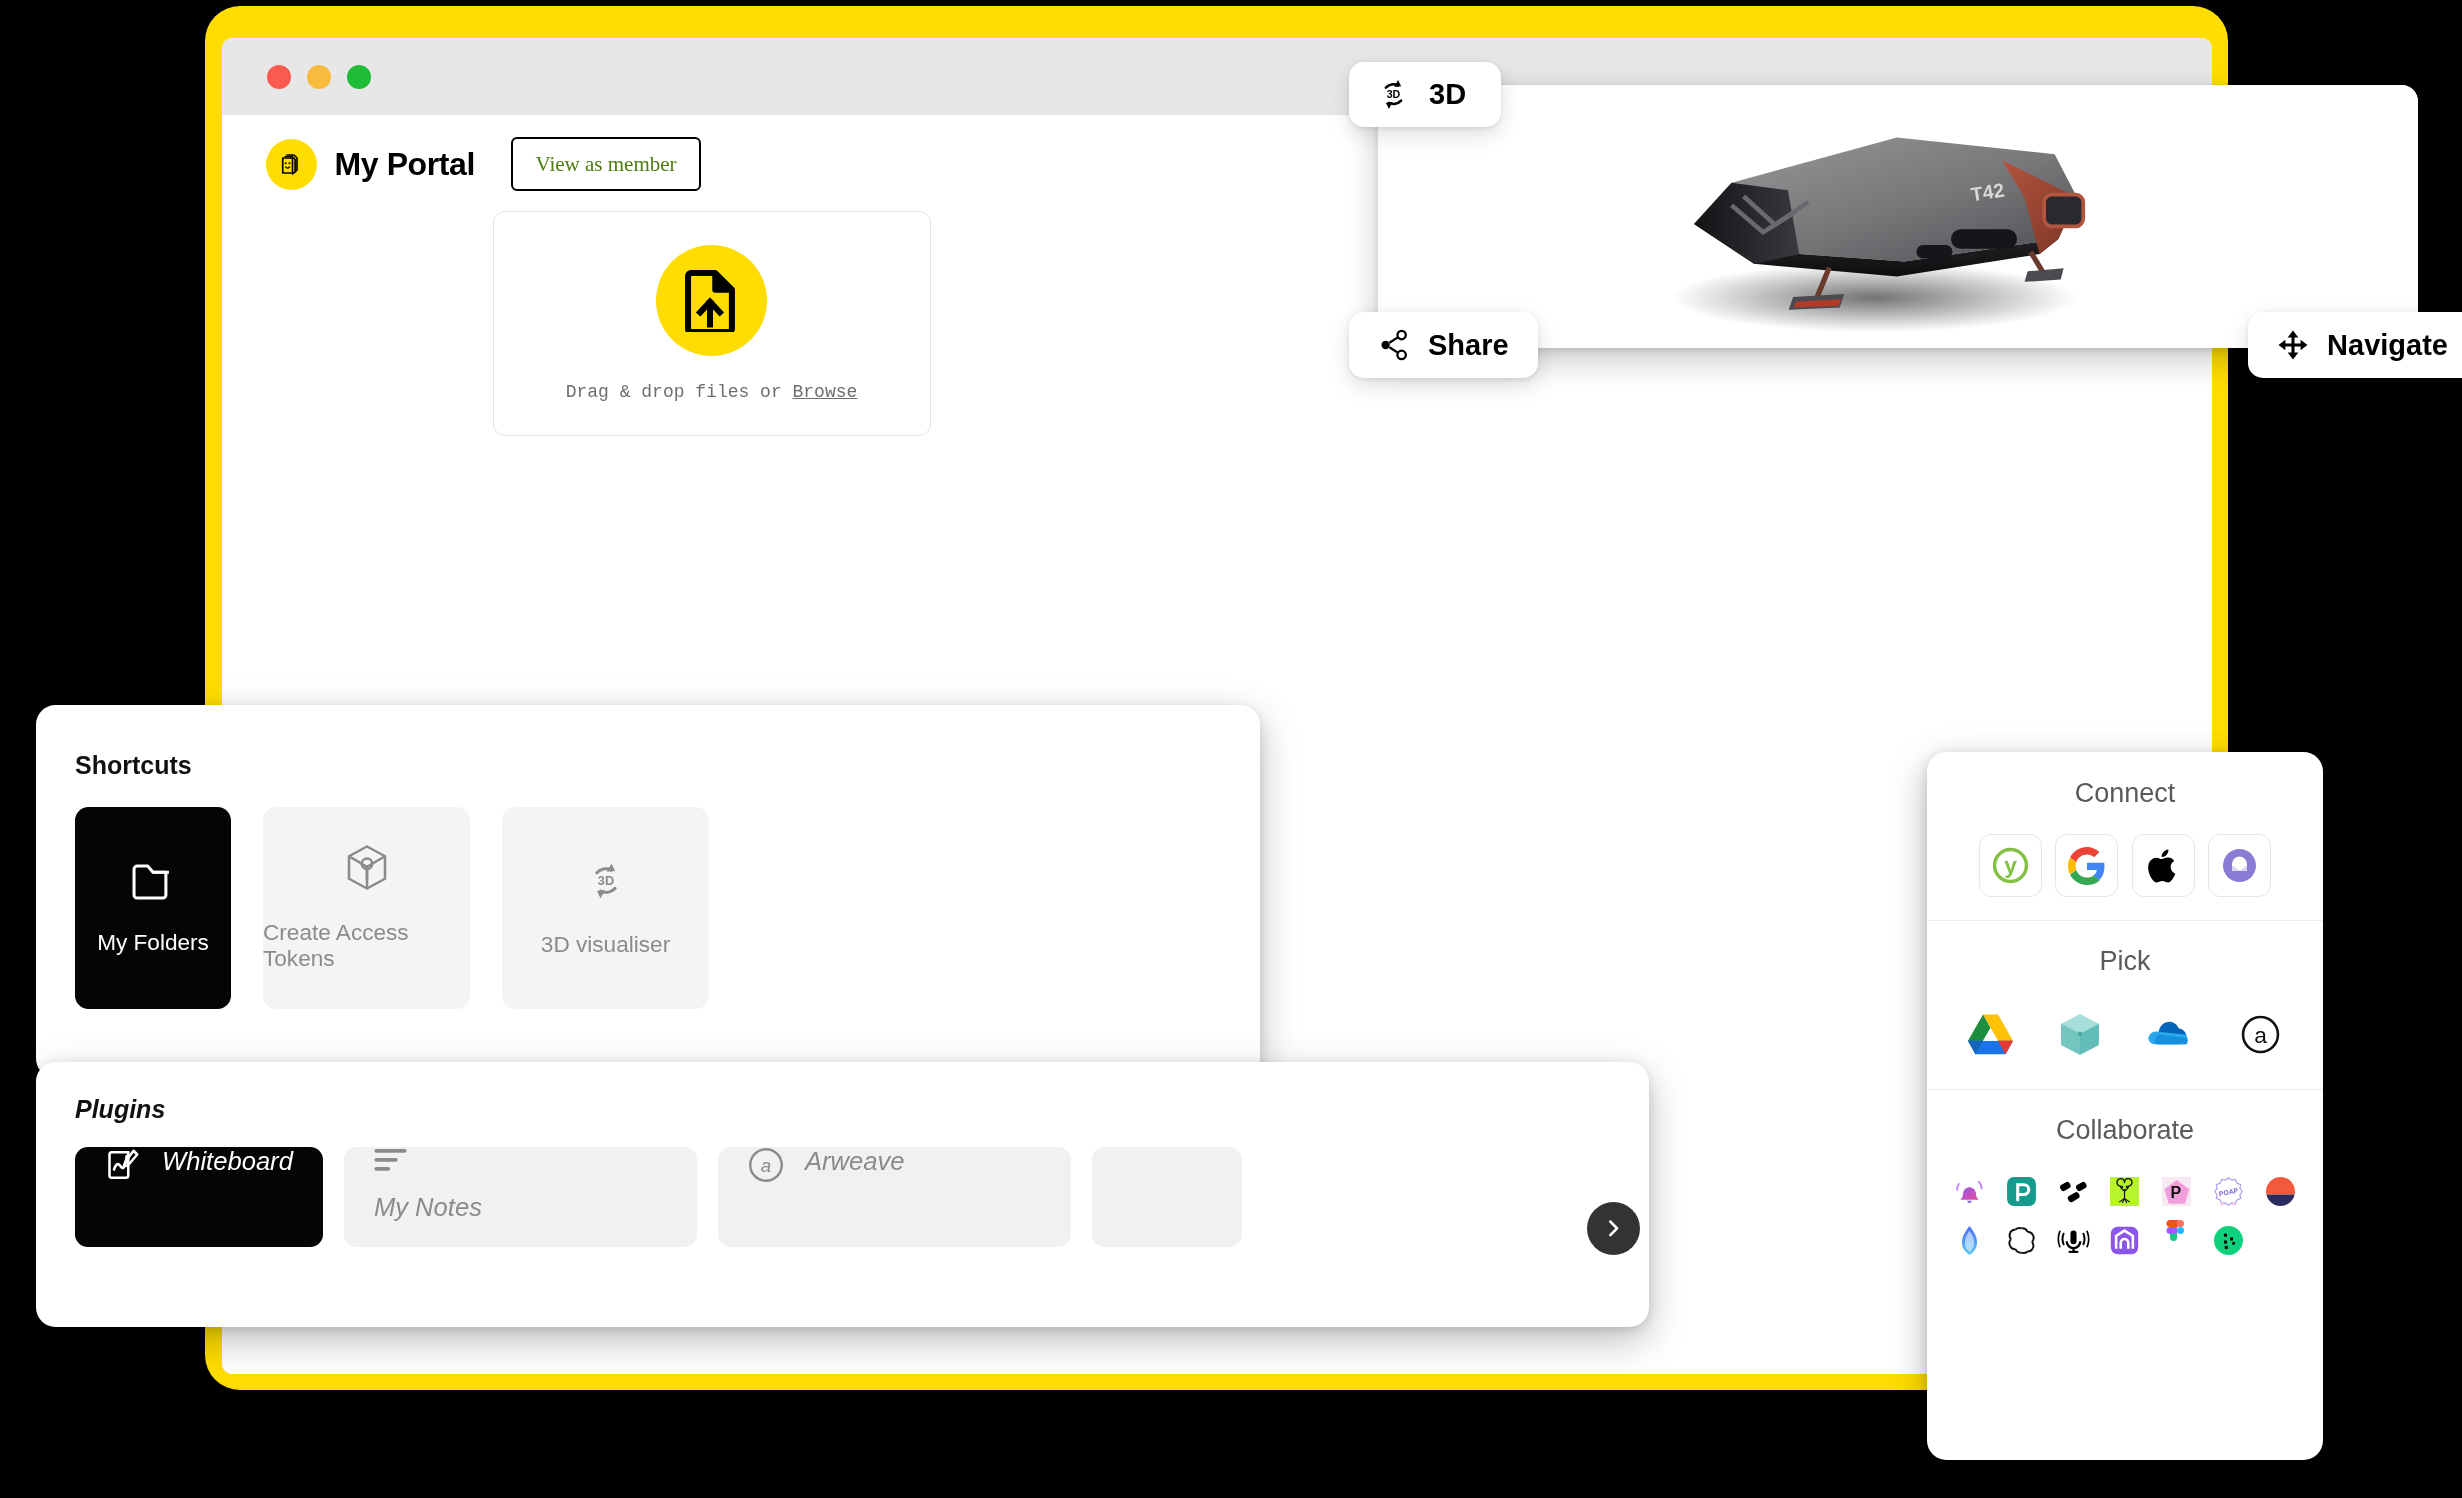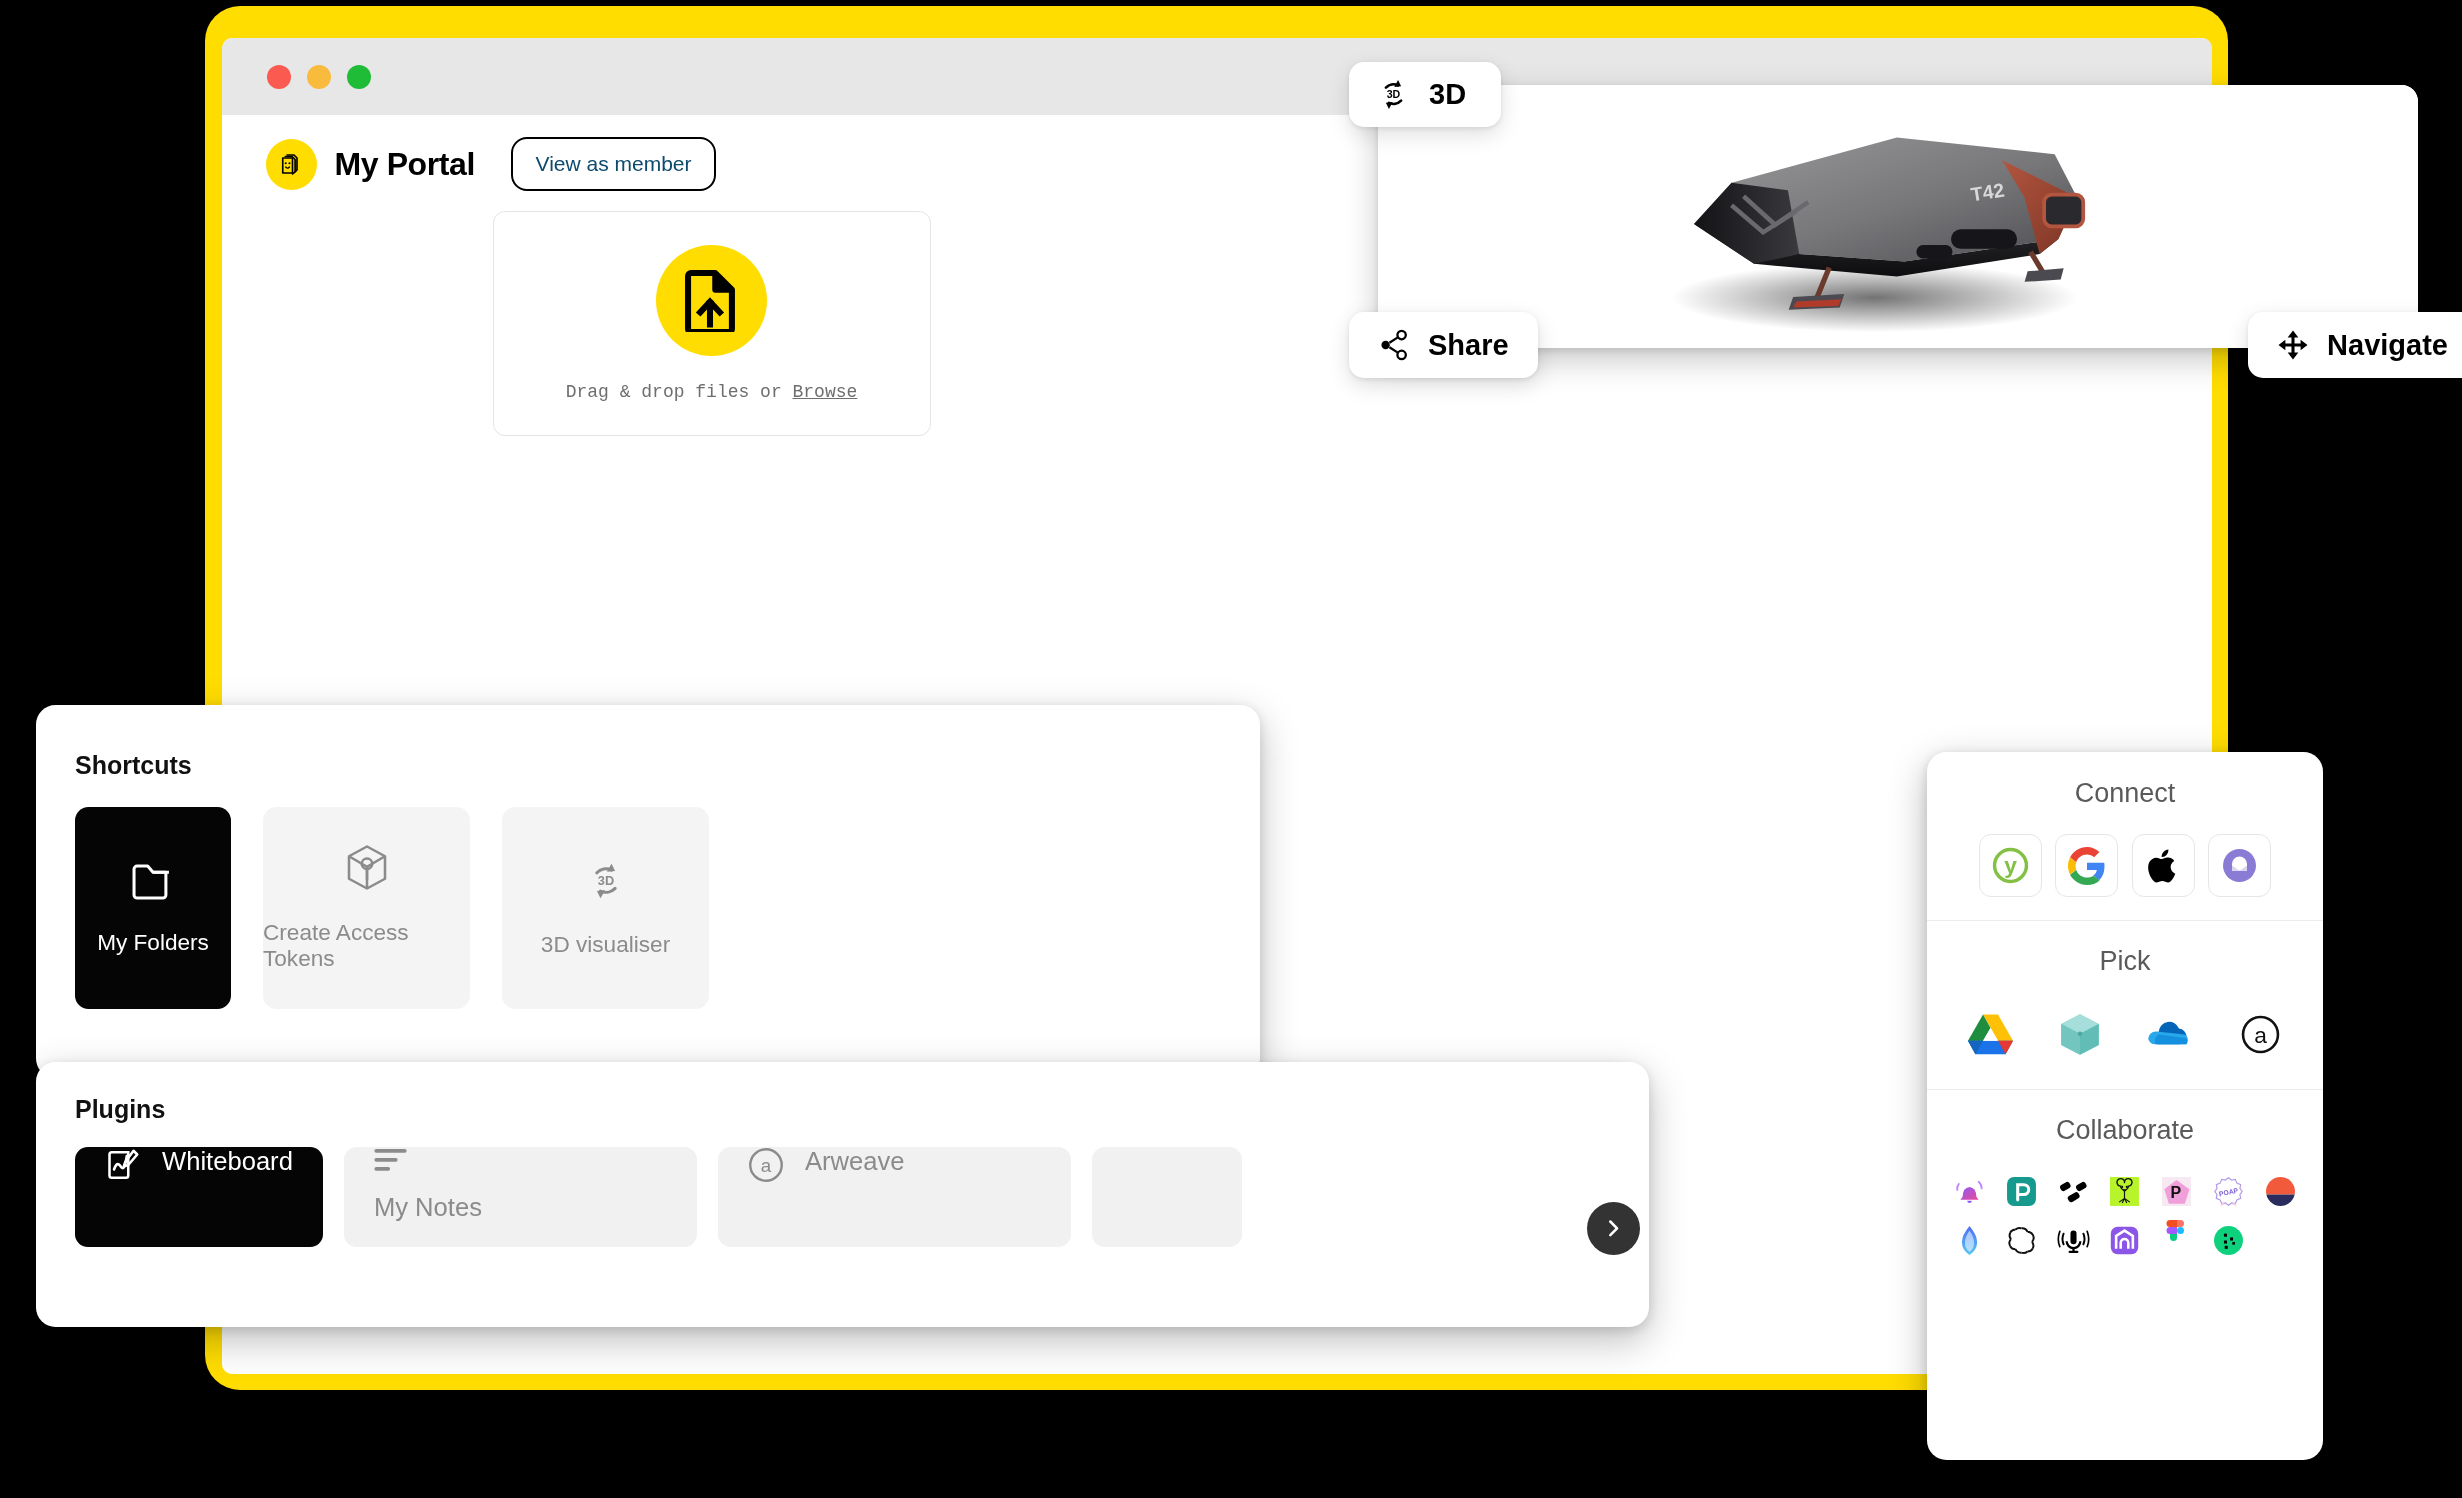--- a/index.html
+++ b/index.html
@@ -44,24 +44,24 @@
     display: flex; align-items: center; padding: 0 44px;
   }
   .brand { display: flex; align-items: center; gap: 18px; }
   .brand-badge {
     width: 51px; height: 51px; border-radius: 50%;
     background: #FFDD00; display: flex; align-items: center; justify-content: center;
   }
   .brand-name { font-size: 32px; font-weight: 700; color: #000; letter-spacing: -0.4px; }
   .view-member-btn {
     margin-left: 36px;
-    border: 2.3px solid #000; border-radius: 16px;
-    background: #fff; color: #0c4a6e;
+    border: 2.3px solid #000; border-radius: 6px;
+    background: #fff; color: #4d7c0f;
     font-size: 21px; padding: 12.8px 22.6px;
-    font-family: Liberation Sans, sans-serif;
+    font-family: Liberation Serif, serif;
     cursor: pointer; white-space: nowrap;
   }
   .account-btn {
     position: absolute; right: 83px; top: 27px;
     background: #000; color: #fff; border: none;
     border-radius: 10.5px; font-size: 22.6px; padding: 14.3px 25.6px;
     font-family: "Liberation Sans", sans-serif; cursor: pointer;
   }
 
   
@@ -105,21 +105,21 @@
   .pill.navigate { right: -59px; bottom: -30px; }
 
   
   .panel {
     position: absolute;
     background: #fff; border-radius: 19.6px;
     box-shadow: 0 13.5px 38px rgba(0,0,0,0.25), 0 3px 10.5px rgba(0,0,0,0.12);
   }
   .panel-title { font-size: 25px; font-weight: 700; color: #111; }
   .shortcuts-panel { left: 36px; top: 705px; width: 1224px; height: 373px; padding: 46px 39px; }
-  .plugins-panel   { left: 36px; top: 1062px; width: 1613px; height: 265px; padding: 33px 39px; overflow: hidden; }
+  .plugins-panel   { left: 36px; top: 1062px; width: 1613px; height: 265px; padding: 33px 39px; overflow: hidden; font-style: italic; }
 
   .tile-row { display: flex; gap: 32px; margin-top: 27px; }
   .tile {
     width: 156px; height: 202px; border-radius: 13.5px;
     display: flex; flex-direction: column; align-items: center; justify-content: center;
     gap: 29px; cursor: pointer;
   }
   .tile.dark { background: #050505; color: #fff; }
   .tile.light { background: #f4f4f4; color: #8b8b8b; }
   .tile-label { font-size: 22.6px; }

